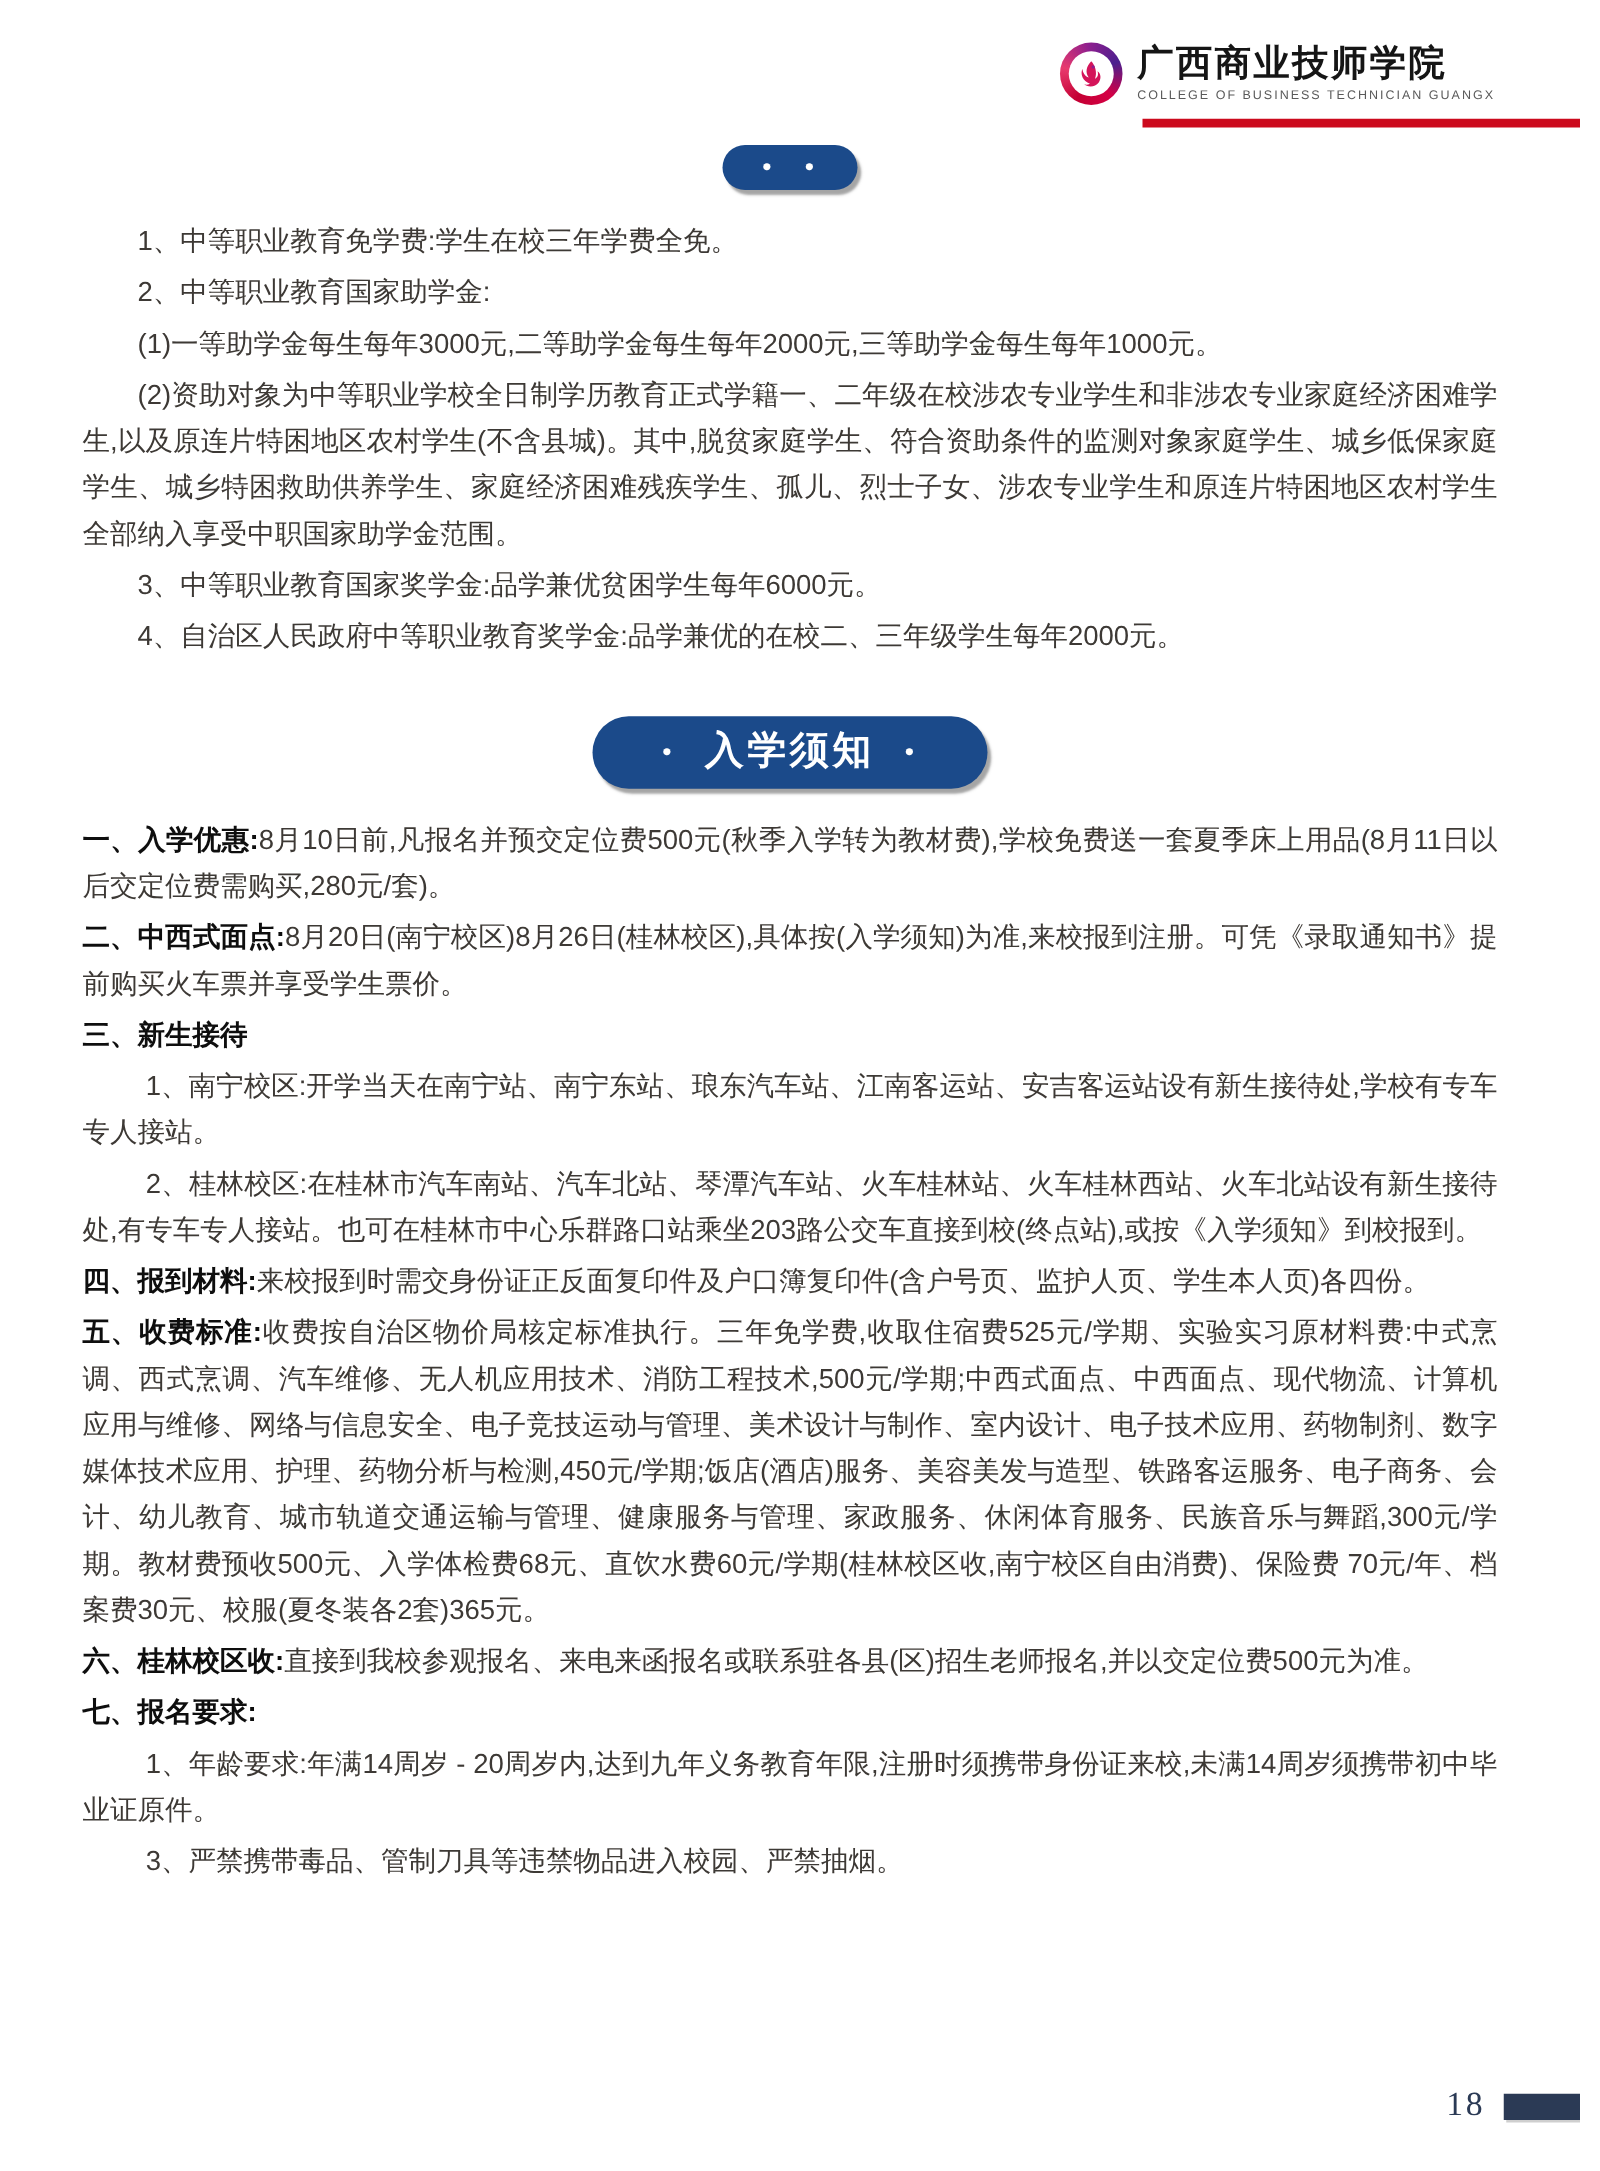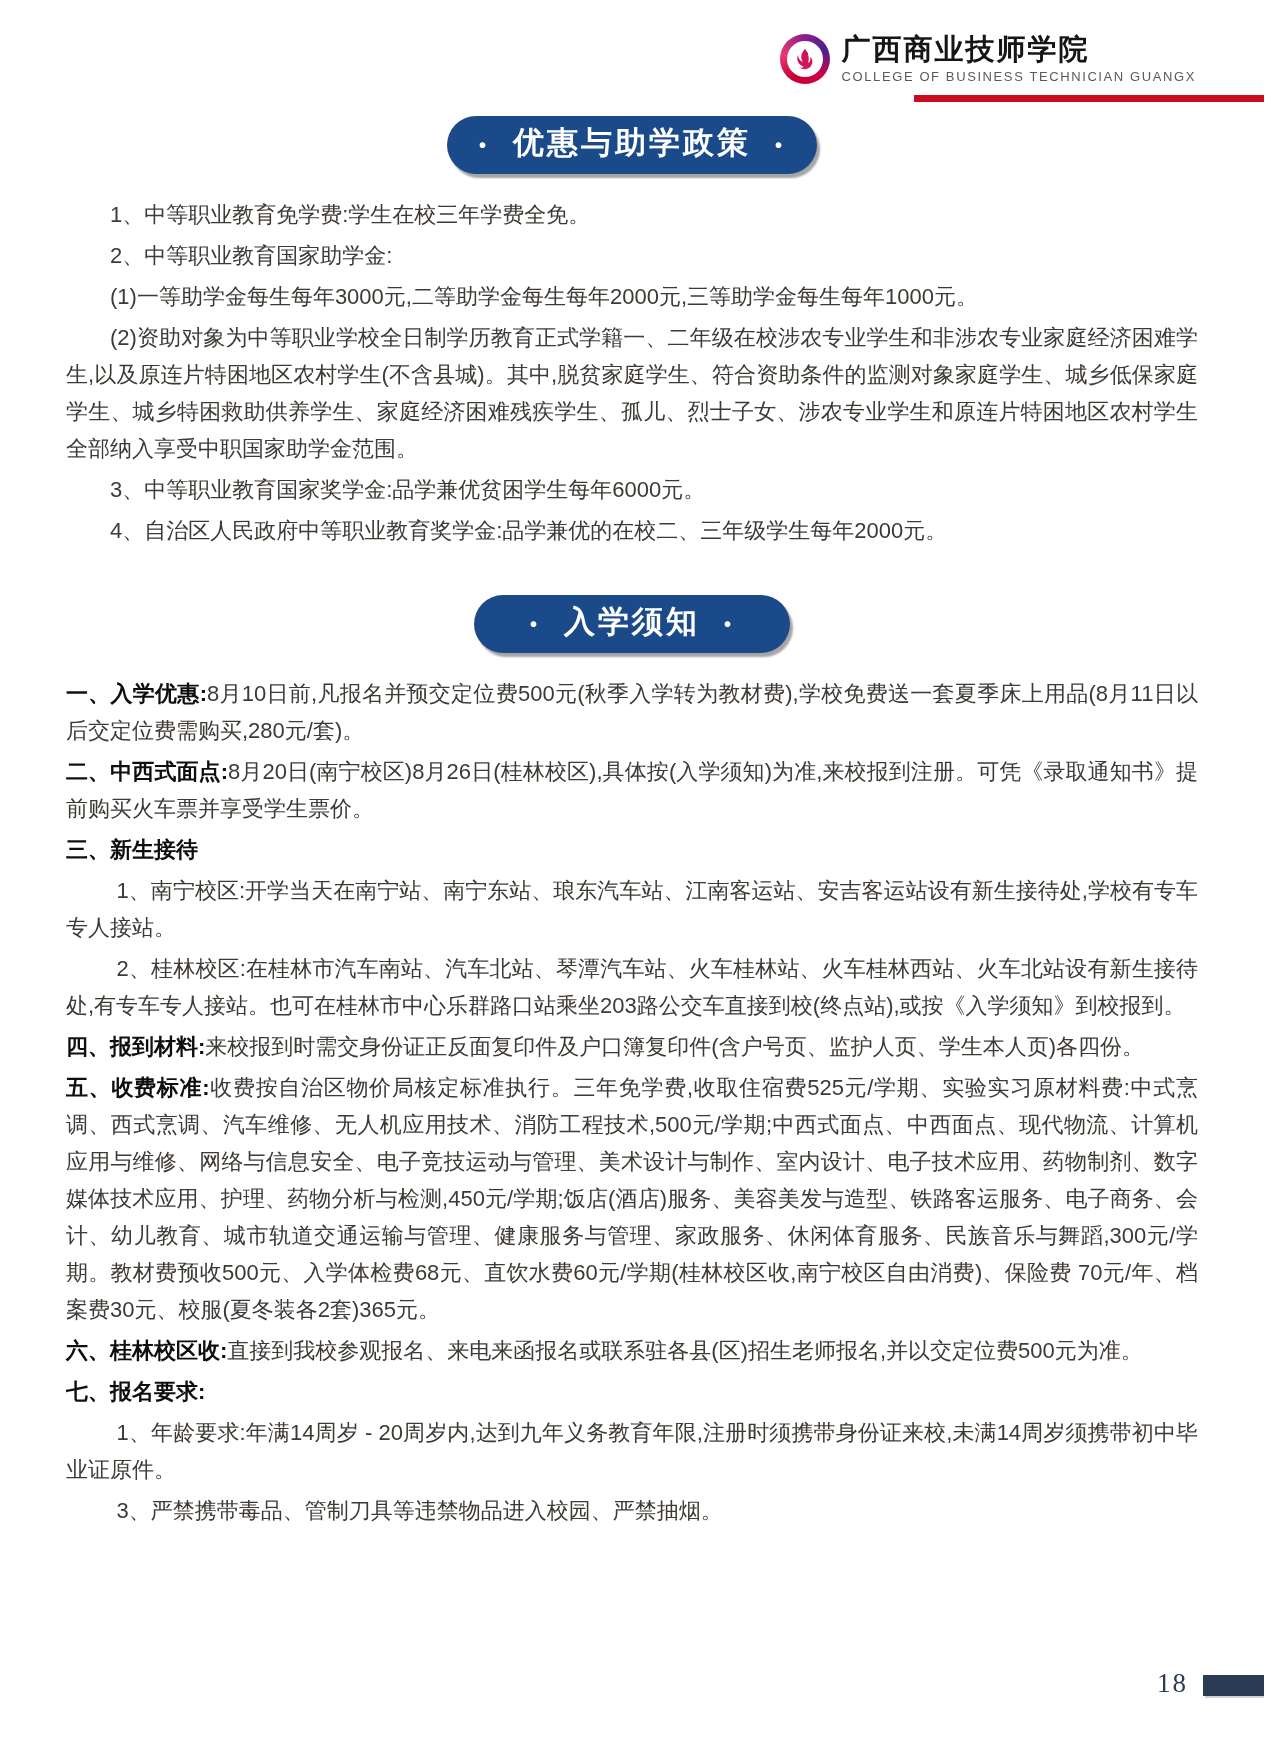--- a/index.html
+++ b/index.html
@@ -39,21 +39,21 @@
   .name-block { display: flex; flex-direction: column; align-items: flex-start; }
   .school-name {
     font-size: 29px;
     font-weight: 700;
     color: #151515;
     letter-spacing: 2px;
     line-height: 1.1;
     white-space: nowrap;
   }
   .school-name-en {
-    font-size: 13px;
+    font-size: 10px;
     color: #5a5a5a;
     letter-spacing: 1.6px;
     margin-top: 3px;
     white-space: nowrap;
   }
   .red-rule {
     position: absolute;
     top: 95px;
     right: 0;
     width: 350px;
@@ -131,21 +131,20 @@
       <div class="school-name">广西商业技师学院</div>
       <div class="school-name-en">COLLEGE OF BUSINESS TECHNICIAN GUANGX</div>
     </div>
   </div>
   <div class="red-rule"></div>
 
   <div class="main">
 
     <div class="banner">
       <span class="dot">•</span>
-      <span>优惠与助学政策</span>
       <span class="dot">•</span>
     </div>
 
     <div>
       <p class="para indent">1、中等职业教育免学费:学生在校三年学费全免。</p>
       <p class="para indent">2、中等职业教育国家助学金:</p>
       <p class="para indent">(1)一等助学金每生每年3000元,二等助学金每生每年2000元,三等助学金每生每年1000元。</p>
       <p class="para indent">(2)资助对象为中等职业学校全日制学历教育正式学籍一、二年级在校涉农专业学生和非涉农专业家庭经济困难学生,以及原连片特困地区农村学生(不含县城)。其中,脱贫家庭学生、符合资助条件的监测对象家庭学生、城乡低保家庭学生、城乡特困救助供养学生、家庭经济困难残疾学生、孤儿、烈士子女、涉农专业学生和原连片特困地区农村学生全部纳入享受中职国家助学金范围。</p>
       <p class="para indent">3、中等职业教育国家奖学金:品学兼优贫困学生每年6000元。</p>
       <p class="para indent">4、自治区人民政府中等职业教育奖学金:品学兼优的在校二、三年级学生每年2000元。</p>

